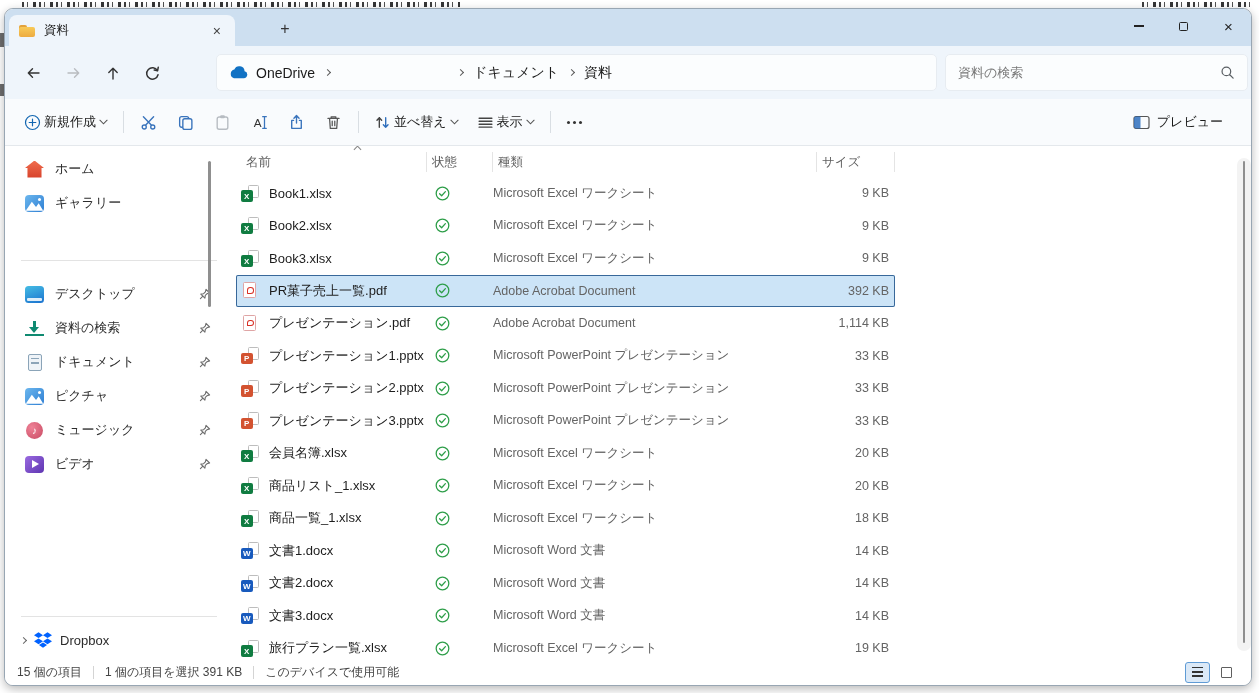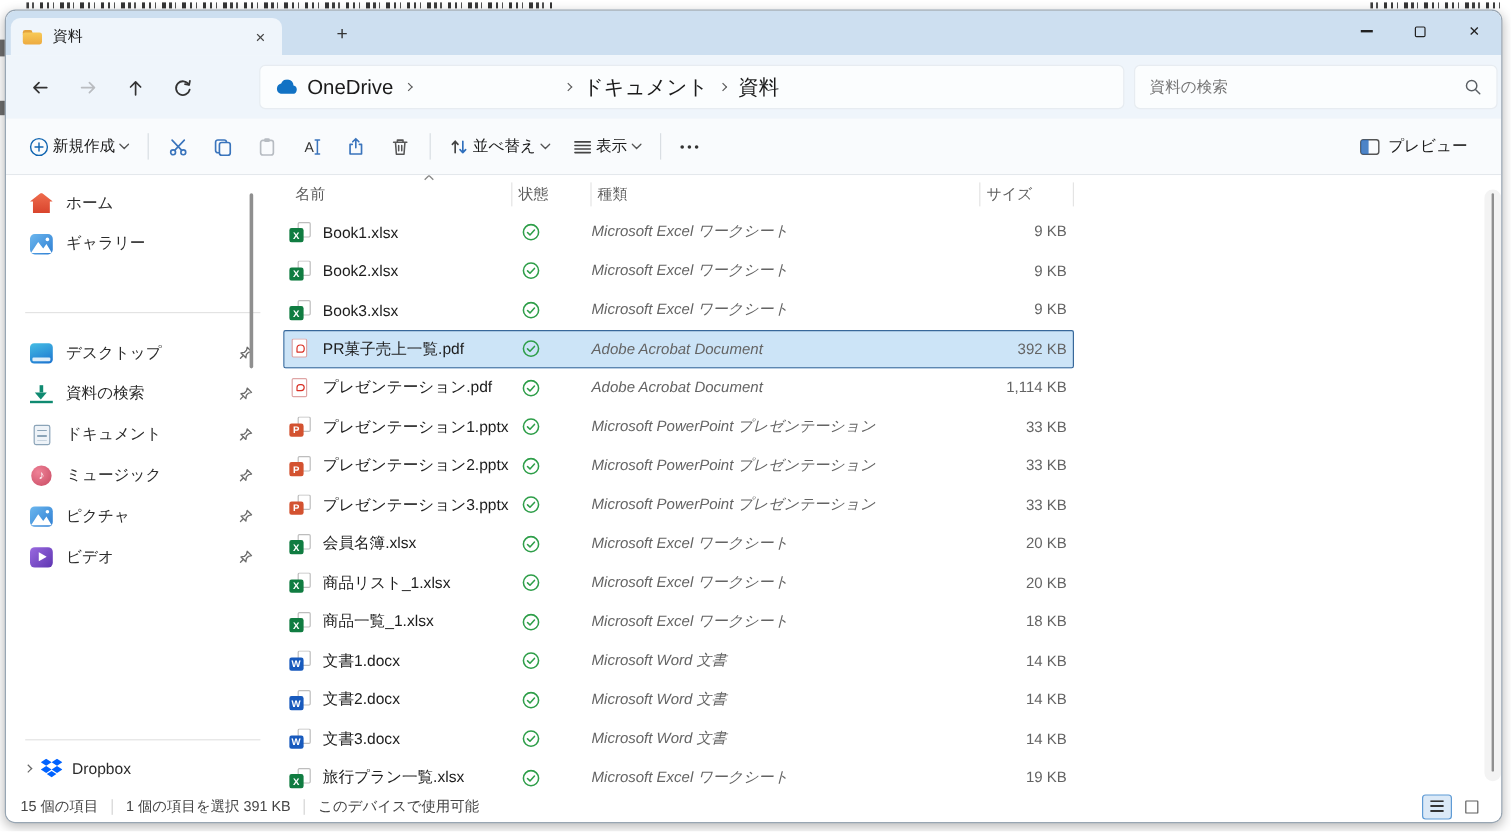--- a/index.html
+++ b/index.html
@@ -34,21 +34,21 @@
   .minline { width:10px; height:1.4px; background:#222; }
   .maxbox { width:9px; height:9px; border:1.2px solid #222; border-radius:1.5px; }
   .wc.close { font-size:15px; color:#222; }
 
   
   .navbar { position:relative; height:53px; background:#eff5fb; }
   .navbtn { position:absolute; top:13px; width:28px; height:28px; display:flex; align-items:center; justify-content:center; }
   .nb-back{left:14px;} .nb-fwd{left:54px;} .nb-up{left:94px;} .nb-refresh{left:133px;}
   .addressbar { position:absolute; left:211px; top:8px; width:721px; height:37px; background:#fbfdfe;
     border:1px solid #e7ecf1; border-radius:5px; display:flex; align-items:center; padding:0 12px; }
-  .crumb { font-size:17px; color:#1b1b1b; }
+  .crumb { font-size:14px; color:#1b1b1b; }
   .crumb.blank { width:108px; }
   .chev { display:inline-block; width:5px; height:5px; border-top:1.4px solid #5a5a5a; border-right:1.4px solid #5a5a5a; transform:rotate(45deg); margin:0 10px; }
   .cloud { margin-right:8px; display:flex; }
   .searchbox { position:absolute; left:940px; top:8px; width:303px; height:37px; background:#fbfdfe;
     border:1px solid #e7ecf1; border-radius:5px; display:flex; align-items:center; padding:0 12px; }
   .search-ph { font-size:13px; color:#767676; flex:1; }
 
   
   .toolbar { position:relative; height:47px; background:#f9fbfd; border-bottom:1px solid #e4e8ec; display:flex; align-items:center; padding:0 10px; }
   .tbtn { display:flex; align-items:center; gap:3px; padding:6px 9px; border-radius:5px; font-size:13px; color:#1b1b1b; }
@@ -97,21 +97,21 @@
   .lhdr { height:31px; padding-left:8px; position:relative; }
   .hcell { font-size:12.5px; color:#5f5f5f; padding-left:5px; height:20px; line-height:20px; border-right:1px solid #e4e4e4; position:relative; }
   .hcell:last-child { border-right:1px solid #e4e4e4; }
   .sortcaret { position:absolute; left:112px; top:-7px; }
   .rows { }
   .row { height:32.5px; margin-left:3px; width:659px; padding-left:5px; border-radius:2px; }
   .row.selected { background:#cce4f7; box-shadow:inset 0 0 0 1px #38689a; }
   .cell-name { display:flex; align-items:center; gap:9px; overflow:hidden; }
   .fname { font-size:13px; color:#1d1d1d; white-space:nowrap; }
   .cell-status { display:flex; justify-content:flex-start; padding-left:8px; }
-  .ftype { font-size:12.5px; color:#646464; white-space:nowrap;font-style:italic; }
+  .ftype { font-size:12.5px; color:#646464; white-space:nowrap; }
   .fsize { font-size:12.5px; color:#646464; text-align:right; padding-right:6px; }
 
   
   .fi { position:relative; width:19px; height:17px; flex:0 0 auto; }
   .fi .page { position:absolute; top:0; right:1px; width:11px; height:13px; background:#fff; border:1px solid #bdbdbd; border-radius:1.5px; }
   .fi .app { position:absolute; left:0; bottom:0; width:11.5px; height:11.5px; border-radius:2px; color:#fff; font-size:8px; font-weight:bold; display:flex; align-items:center; justify-content:center; }
   .fi.excel .app { background:#107c41; } .fi.excel .app::after { content:"X"; }
   .fi.ppt .app { background:#d35230; } .fi.ppt .app::after { content:"P"; }
   .fi.word .app { background:#185abd; } .fi.word .app::after { content:"W"; }
   .fi.pdf .page { right:auto; left:2px; width:13px; height:16px; border-color:#dfa5a5; }
@@ -334,31 +334,31 @@
   <div class="side-item">
     <span class="si documents"></span>
     <span class="si-label">ドキュメント</span>
     <svg class="pin" width="12" height="12" viewBox="0 0 12 12" fill="none" stroke="#6d6d6d" stroke-width="1.1" stroke-linejoin="round" stroke-linecap="round">
                 <path d="M7 1.4 L10.6 5 L8.1 5.6 L6.3 7.4 L5.9 10.2 L1.8 6.1 L4.6 5.7 L6.4 3.9 Z"></path>
                 <path d="M1.4 10.6 L3.9 8.1"></path>
               </svg>
   </div>
 
   <div class="side-item">
-    <span class="si music"></span>
-    <span class="si-label">ミュージック</span>
+    <span class="si pictures"></span>
+    <span class="si-label">ピクチャ</span>
     <svg class="pin" width="12" height="12" viewBox="0 0 12 12" fill="none" stroke="#6d6d6d" stroke-width="1.1" stroke-linejoin="round" stroke-linecap="round">
                 <path d="M7 1.4 L10.6 5 L8.1 5.6 L6.3 7.4 L5.9 10.2 L1.8 6.1 L4.6 5.7 L6.4 3.9 Z"></path>
                 <path d="M1.4 10.6 L3.9 8.1"></path>
               </svg>
   </div>
 
   <div class="side-item">
-    <span class="si pictures"></span>
-    <span class="si-label">ピクチャ</span>
+    <span class="si music"></span>
+    <span class="si-label">ミュージック</span>
     <svg class="pin" width="12" height="12" viewBox="0 0 12 12" fill="none" stroke="#6d6d6d" stroke-width="1.1" stroke-linejoin="round" stroke-linecap="round">
                 <path d="M7 1.4 L10.6 5 L8.1 5.6 L6.3 7.4 L5.9 10.2 L1.8 6.1 L4.6 5.7 L6.4 3.9 Z"></path>
                 <path d="M1.4 10.6 L3.9 8.1"></path>
               </svg>
   </div>
 
   <div class="side-item">
     <span class="si videos"></span>
     <span class="si-label">ビデオ</span>
     <svg class="pin" width="12" height="12" viewBox="0 0 12 12" fill="none" stroke="#6d6d6d" stroke-width="1.1" stroke-linejoin="round" stroke-linecap="round">

